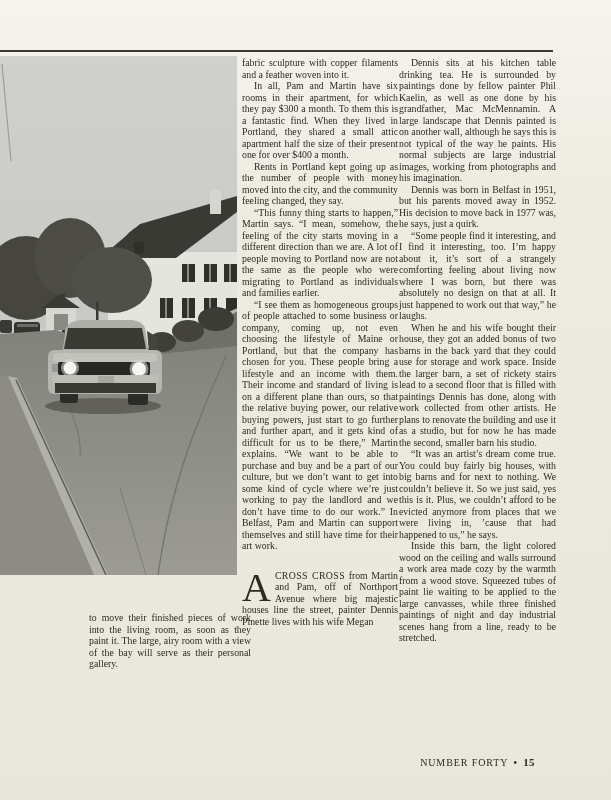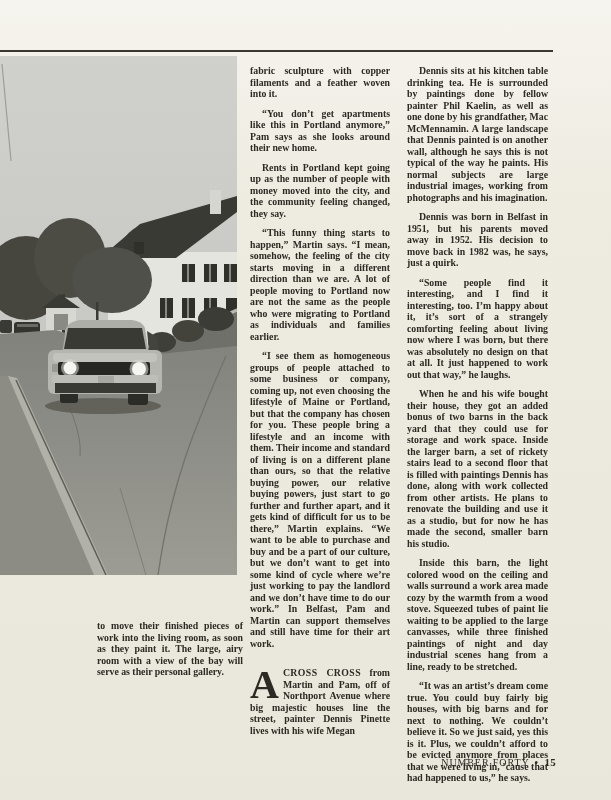--- a/index.html
+++ b/index.html
@@ -8,26 +8,26 @@
     background:linear-gradient(180deg,#f6f4ee 0%, #eeebe1 25%, #e9e6db 100%);
     font-family:"Liberation Serif", serif; color:#2d2a24; overflow:hidden;
   }
   .top-rule { position:absolute; left:0; top:50px; width:553px; height:2px; background:#3b3833; }
   .photo { position:absolute; left:0; top:56px; width:237px; height:519px; margin:0; }
   .photo svg { display:block; width:237px; height:519px; }
   .col { position:absolute; text-align:justify; font-size:9.8px; line-height:11.5px; }
   .col-left   { left:89px;  top:612px; width:162px; }
   .col-middle { left:242px; top:57px;  width:156px; }
   .col-right  { left:399px; top:57px;  width:157px; }
-  .para { margin:8px;font-weight:bold; }
+  .para { margin:0; }
   .para.indent { text-indent:12px; }
   .dropcap-para { margin-top:18px; }
   .dropcap { float:left; font-size:40px; line-height:31px; padding:2px 4px 0 0; color:#2d2a24; }
   .lead-caps { letter-spacing:0.4px; }
-  .footer { position:absolute; top:756px; left:399px; width:157px; text-align:right;
+  .footer { position:absolute; top:756px; left:399px; width:157px; text-align:center;
             font-size:10px; letter-spacing:0.9px; color:#2d2a24; white-space:nowrap; }
   .footer .bullet { font-weight:bold; padding:0 2px; }
   .footer .pagenum { font-weight:bold; font-size:11px; letter-spacing:0.3px; }
 </style>
 </head>
 <body>
 
 <div class="page">
 
   <div class="top-rule"></div>
@@ -133,36 +133,36 @@
       </g>
     </svg>
   </figure>
 
   <div class="col col-left">
     <p class="para">to move their finished pieces of work into the living room, as soon as they paint it. The large, airy room with a view of the bay will serve as their personal gallery.</p>
   </div>
 
   <div class="col col-middle">
     <p class="para">fabric sculpture with copper filaments and a feather woven into it.</p>
-    <p class="para indent">“You don’t get apartments like this in Portland anymore,” Pam says as she looks around their new home.</p>
+    <p class="para indent">In all, Pam and Martin have six rooms in their apartment, for which they pay $300 a month. To them this is a fantastic find. When they lived in Portland, they shared a small attic apartment half the size of their present one for over $400 a month.</p>
     <p class="para indent">Rents in Portland kept going up as the number of people with money moved into the city, and the community feeling changed, they say.</p>
     <p class="para indent">“This funny thing starts to happen,” Martin says. “I mean, somehow, the feeling of the city starts moving in a different direction than we are. A lot of people moving to Portland now are not the same as the people who were migrating to Portland as individuals and families earlier.</p>
     <p class="para indent">“I see them as homogeneous groups of people attached to some business or company, coming up, not even choosing the lifestyle of Maine or Portland, but that the company has chosen for you. These people bring a lifestyle and an income with them. Their income and standard of living is on a different plane than ours, so that the relative buying power, our relative buying powers, just start to go further and further apart, and it gets kind of difficult for us to be there,” Martin explains. “We want to be able to purchase and buy and be a part of our culture, but we don’t want to get into some kind of cycle where we’re just working to pay the landlord and we don’t have time to do our work.” In Belfast, Pam and Martin can support themselves and still have time for their art work.</p>
     <p class="para dropcap-para">
       <span class="dropcap">A</span><span class="lead-caps">CROSS CROSS</span><span> from Martin and Pam, off of Northport Avenue where big majestic houses line the street, painter Dennis Pinette lives with his wife Megan</span>
     </p>
   </div>
 
   <div class="col col-right">
     <p class="para indent">Dennis sits at his kitchen table drinking tea. He is surrounded by paintings done by fellow painter Phil Kaelin, as well as one done by his grandfather, Mac McMennamin. A large landscape that Dennis painted is on another wall, although he says this is not typical of the way he paints. His normal subjects are large industrial images, working from photographs and his imagination.</p>
-    <p class="para indent">Dennis was born in Belfast in 1951, but his parents moved away in 1952. His decision to move back in 1982 was, he says, just a quirk.</p>
+    <p class="para indent">Dennis was born in Belfast in 1951, but his parents moved away in 1952. His decision to move back in 1977 was, he says, just a quirk.</p>
     <p class="para indent">“Some people find it interesting, and I find it interesting, too. I’m happy about it, it’s sort of a strangely comforting feeling about living now where I was born, but there was absolutely no design on that at all. It just happened to work out that way,” he laughs.</p>
     <p class="para indent">When he and his wife bought their house, they got an added bonus of two barns in the back yard that they could use for storage and work space. Inside the larger barn, a set of rickety stairs lead to a second floor that is filled with paintings Dennis has done, along with work collected from other artists. He plans to renovate the building and use it as a studio, but for now he has made the second, smaller barn his studio.</p>
+    <p class="para indent">“It was an artist’s dream come true. You could buy fairly big houses, with big barns and for next to nothing. We couldn’t believe it. So we just said, yes this is it. Plus, we couldn’t afford to be evicted anymore from places that we were living in, ’cause that had happened to us,” he says.</p>
     <p class="para indent">Inside this barn, the light colored wood on the ceiling and walls surround a work area made cozy by the warmth from a wood stove. Squeezed tubes of paint lie waiting to be applied to the large canvasses, while three finished paintings of night and day industrial scenes hang from a line, ready to be stretched.</p>
-    <p class="para indent">“It was an artist’s dream come true. You could buy fairly big houses, with big barns and for next to nothing. We couldn’t believe it. So we just said, yes this is it. Plus, we couldn’t afford to be evicted anymore from places that we were living in, ’cause that had happened to us,” he says.</p>
   </div>
 
   <div class="footer">
     <span>NUMBER FORTY</span>
     <span class="bullet">•</span>
     <span class="pagenum">15</span>
   </div>
 
 </div>
 

